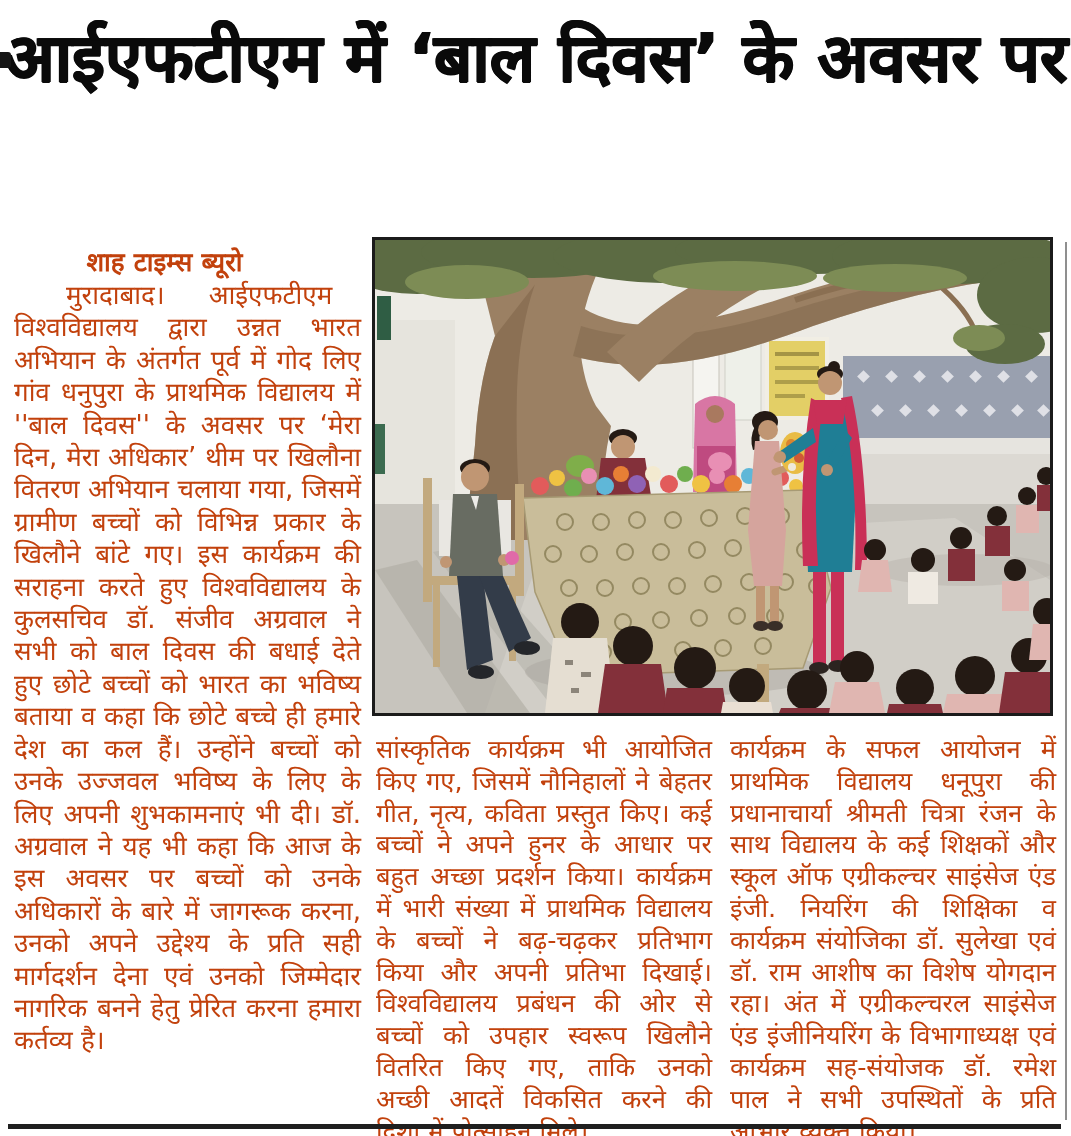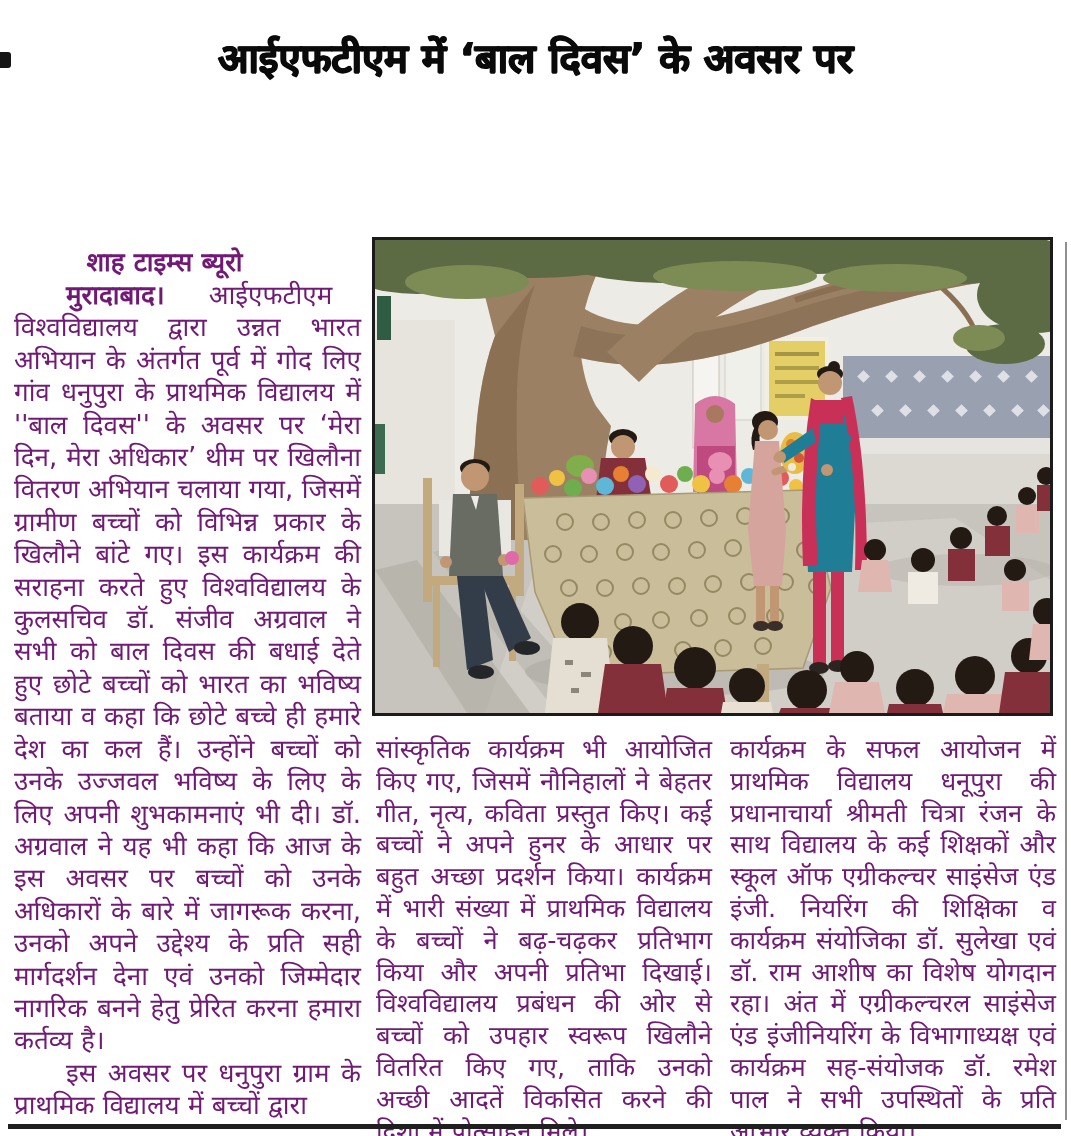--- a/index.html
+++ b/index.html
@@ -4,32 +4,32 @@
 <style>
   html,body{margin:0;padding:0;background:#e9e9e9;}
   .page{
     position:relative; width:1071px; height:1136px; margin:0 auto;
     background:#ffffff; overflow:hidden; color:#0b0b0b;
     font-family:"DejaVu Sans", sans-serif;
   }
   
   .headline{position:absolute; left:0; top:8px; width:1071px; text-align:center;}
   .headline .hl{
-    font-size:40px; font-weight:bold; line-height:101px; white-space:nowrap;
+    font-size:67px; font-weight:bold; line-height:101px; white-space:nowrap;
     color:#0a0a0a;
     text-shadow:0.8px 0 0 currentColor, -0.8px 0 0 currentColor, 0 0.5px 0 currentColor;
     letter-spacing:0px;
   }
   
-  .col{position:absolute; text-align:justify; color:#701a75;}
+  .col{position:absolute; text-align:justify; color:#c2410c;}
   .col p{margin:0;}
   .col-left{left:14px; top:246px; width:347px; font-size:26px; line-height:32.4px;}
   .byline{display:block; text-align:center; font-weight:bold; font-size:26px;
           line-height:33px; margin-right:46px;}
-  .dateline{font-weight:bold;}
+  .dateline{font-weight:normal;}
   .indent{text-indent:52px;}
   .gap{display:inline-block; width:44px;}
   .col-mid{left:376px; top:734px; width:336px; font-size:25.5px; line-height:31.8px;}
   .col-right{left:730px; top:734px; width:326px; font-size:25.5px; line-height:31.8px;}
   
   .photo{
     position:absolute; left:372px; top:237px; width:681px; height:479px;
     border:3px solid #1b1b1b; box-sizing:border-box; background:#efeee9;
   }
   .photo svg{display:block; width:100%; height:100%;}
@@ -59,21 +59,20 @@
 
   <div class="headline">
     <div class="hl">आईएफटीएम में ‘बाल दिवस’ के अवसर पर</div>
   </div>
 
   <span class="edge-mark"></span>
 
   <div class="col col-left">
     <span class="byline">शाह टाइम्स ब्यूरो</span>
     <p class="indent"><span class="dateline">मुरादाबाद।</span><span class="gap"></span><span>आईएफटीएम विश्वविद्यालय द्वारा उन्नत भारत अभियान के अंतर्गत पूर्व में गोद लिए गांव धनुपुरा के प्राथमिक विद्यालय में ''बाल दिवस'' के अवसर पर ‘मेरा दिन, मेरा अधिकार’ थीम पर खिलौना वितरण अभियान चलाया गया, जिसमें ग्रामीण बच्चों को विभिन्न प्रकार के खिलौने बांटे गए। इस कार्यक्रम की सराहना करते हुए विश्वविद्यालय के कुलसचिव डॉ. संजीव अग्रवाल ने सभी को बाल दिवस की बधाई देते हुए छोटे बच्चों को भारत का भविष्य बताया व कहा कि छोटे बच्चे ही हमारे देश का कल हैं। उन्होंने बच्चों को उनके उज्जवल भविष्य के लिए के लिए अपनी शुभकामनाएं भी दी। डॉ. अग्रवाल ने यह भी कहा कि आज के इस अवसर पर बच्चों को उनके अधिकारों के बारे में जागरूक करना, उनको अपने उद्देश्य के प्रति सही मार्गदर्शन देना एवं उनको जिम्मेदार नागरिक बनने हेतु प्रेरित करना हमारा कर्तव्य है।</span></p>
-    <p class="indent">इस अवसर पर धनुपुरा ग्राम के प्राथमिक विद्यालय में बच्चों द्वारा</p>
   </div>
 
   <div class="photo">
     <svg viewBox="0 0 675 473" preserveAspectRatio="none">
 
       <rect x="0" y="0" width="675" height="473" class="f-wall"></rect>
       <rect x="0" y="80" width="80" height="200" fill="#e6e4dd"></rect>
       <rect x="2" y="56" width="14" height="44" fill="#2f5d44"></rect>
       <rect x="0" y="184" width="10" height="50" fill="#3c6b50"></rect>
 

